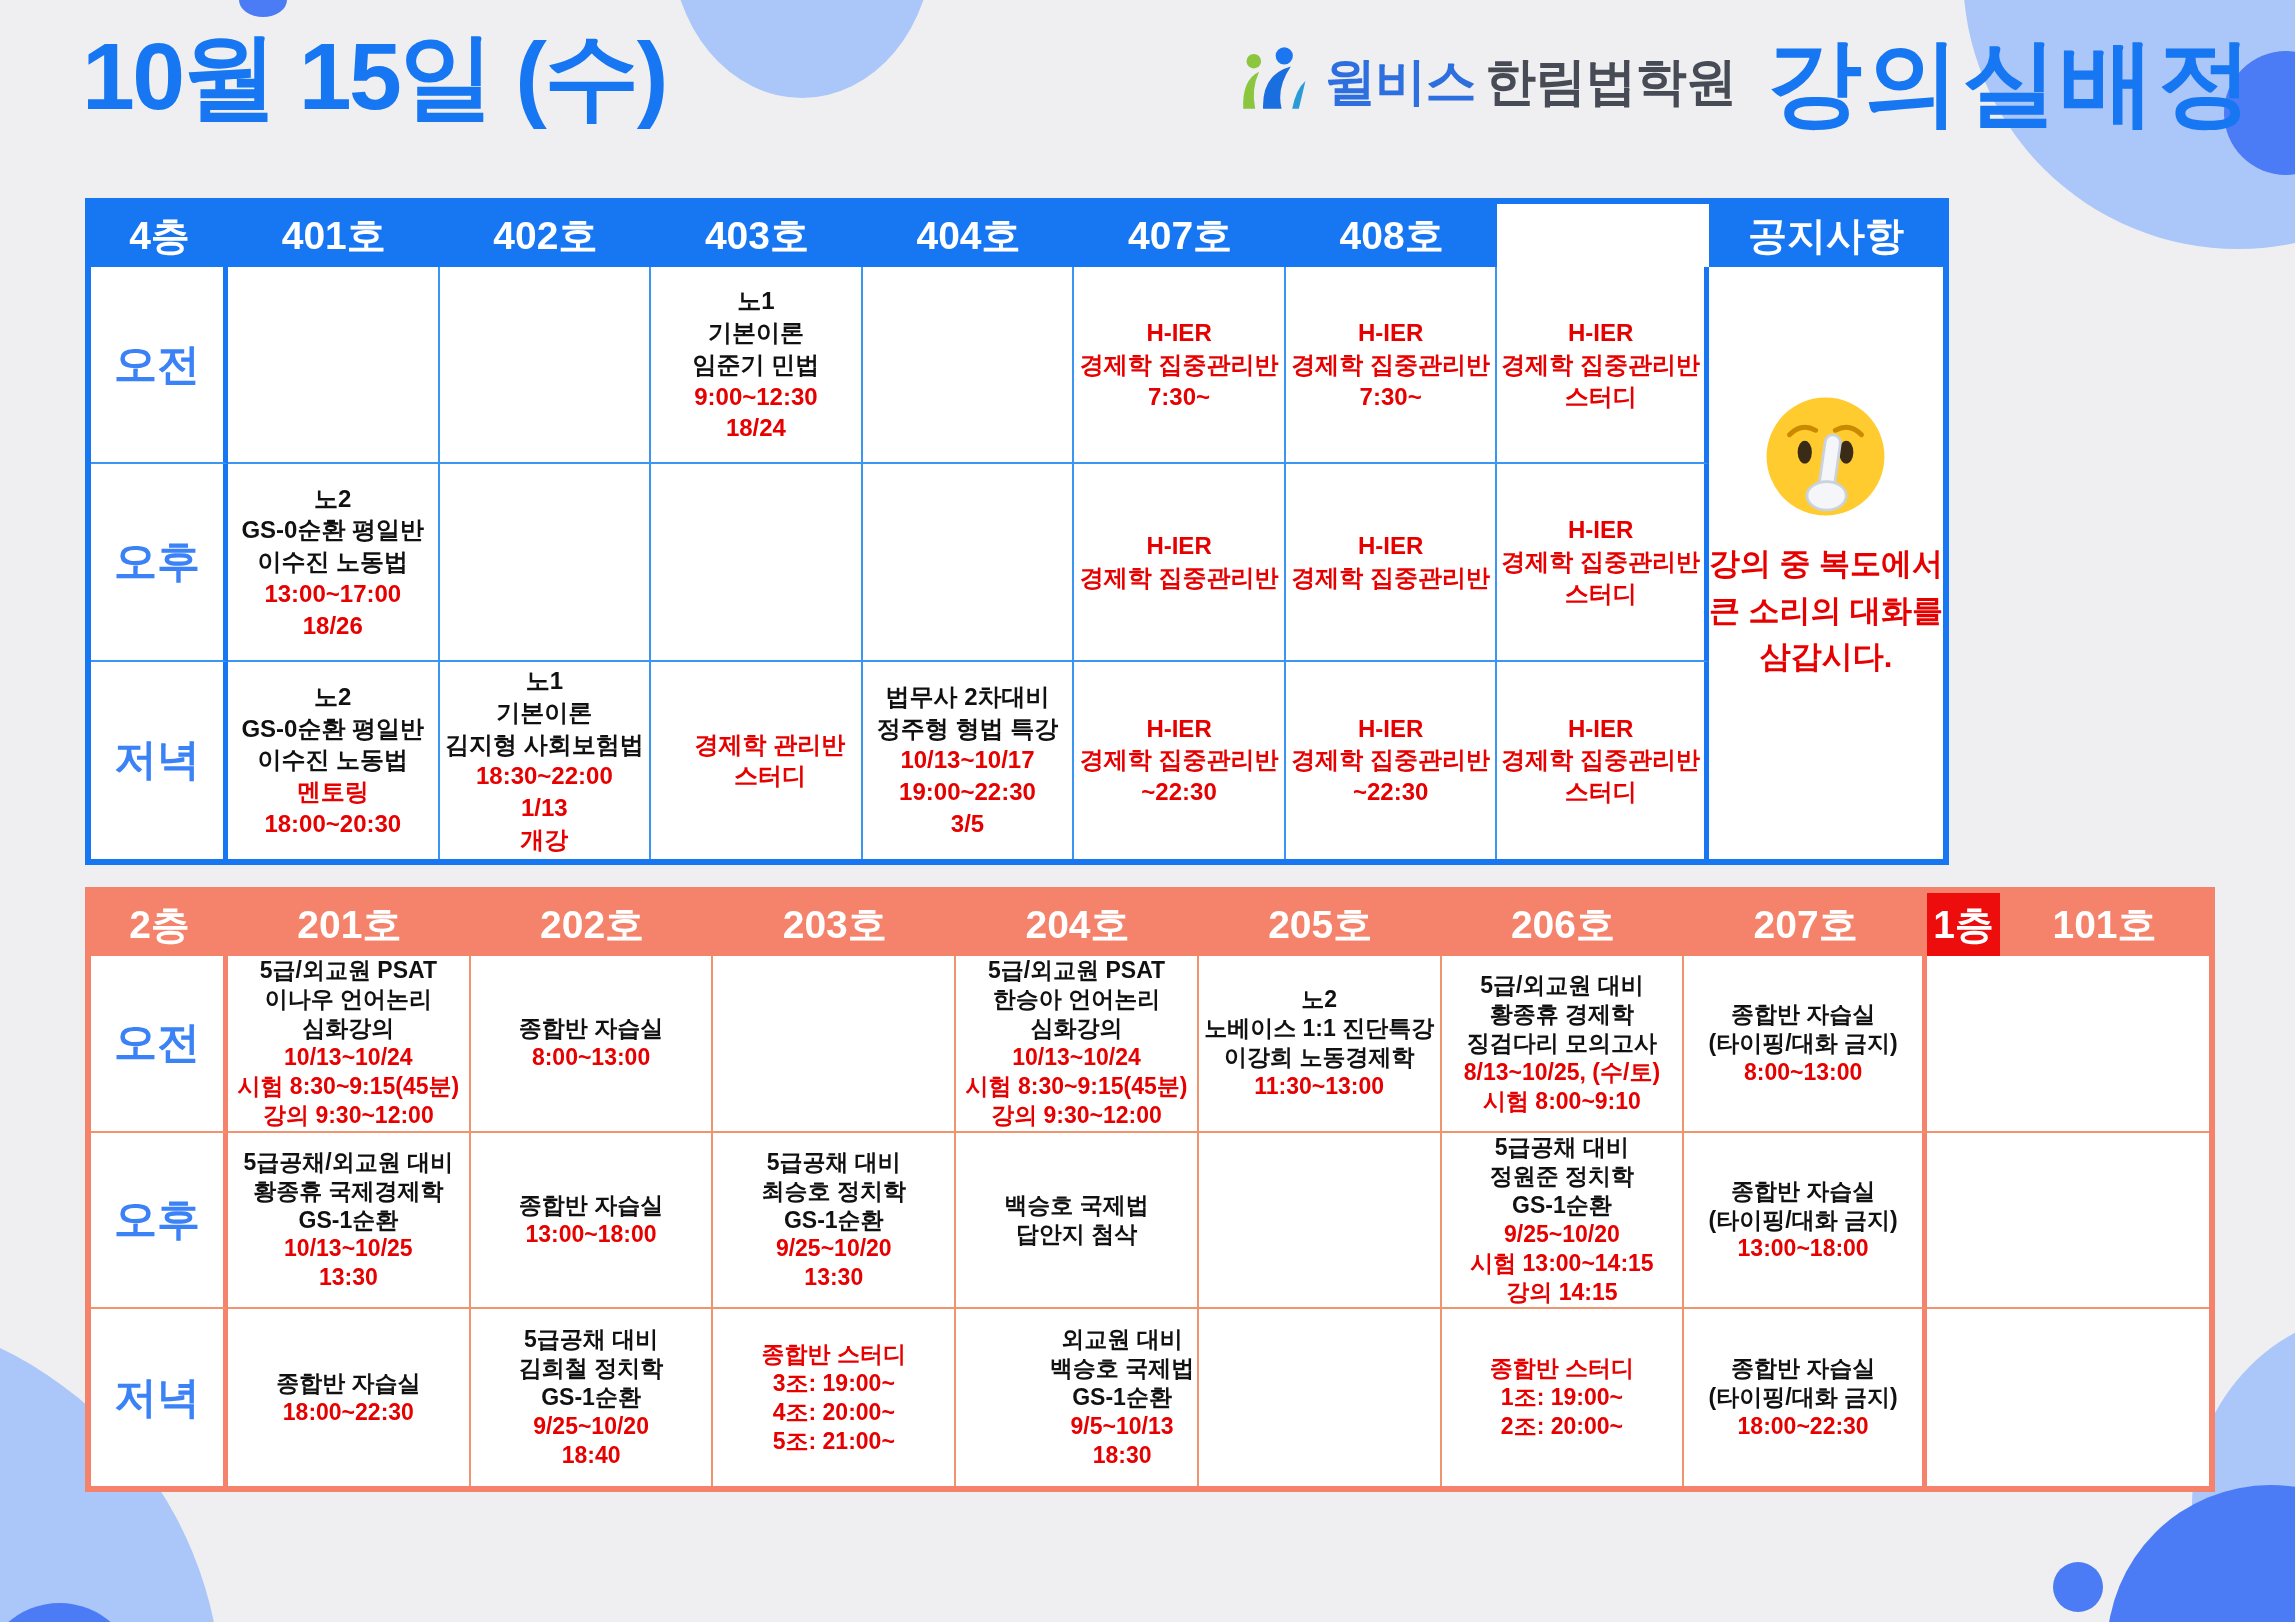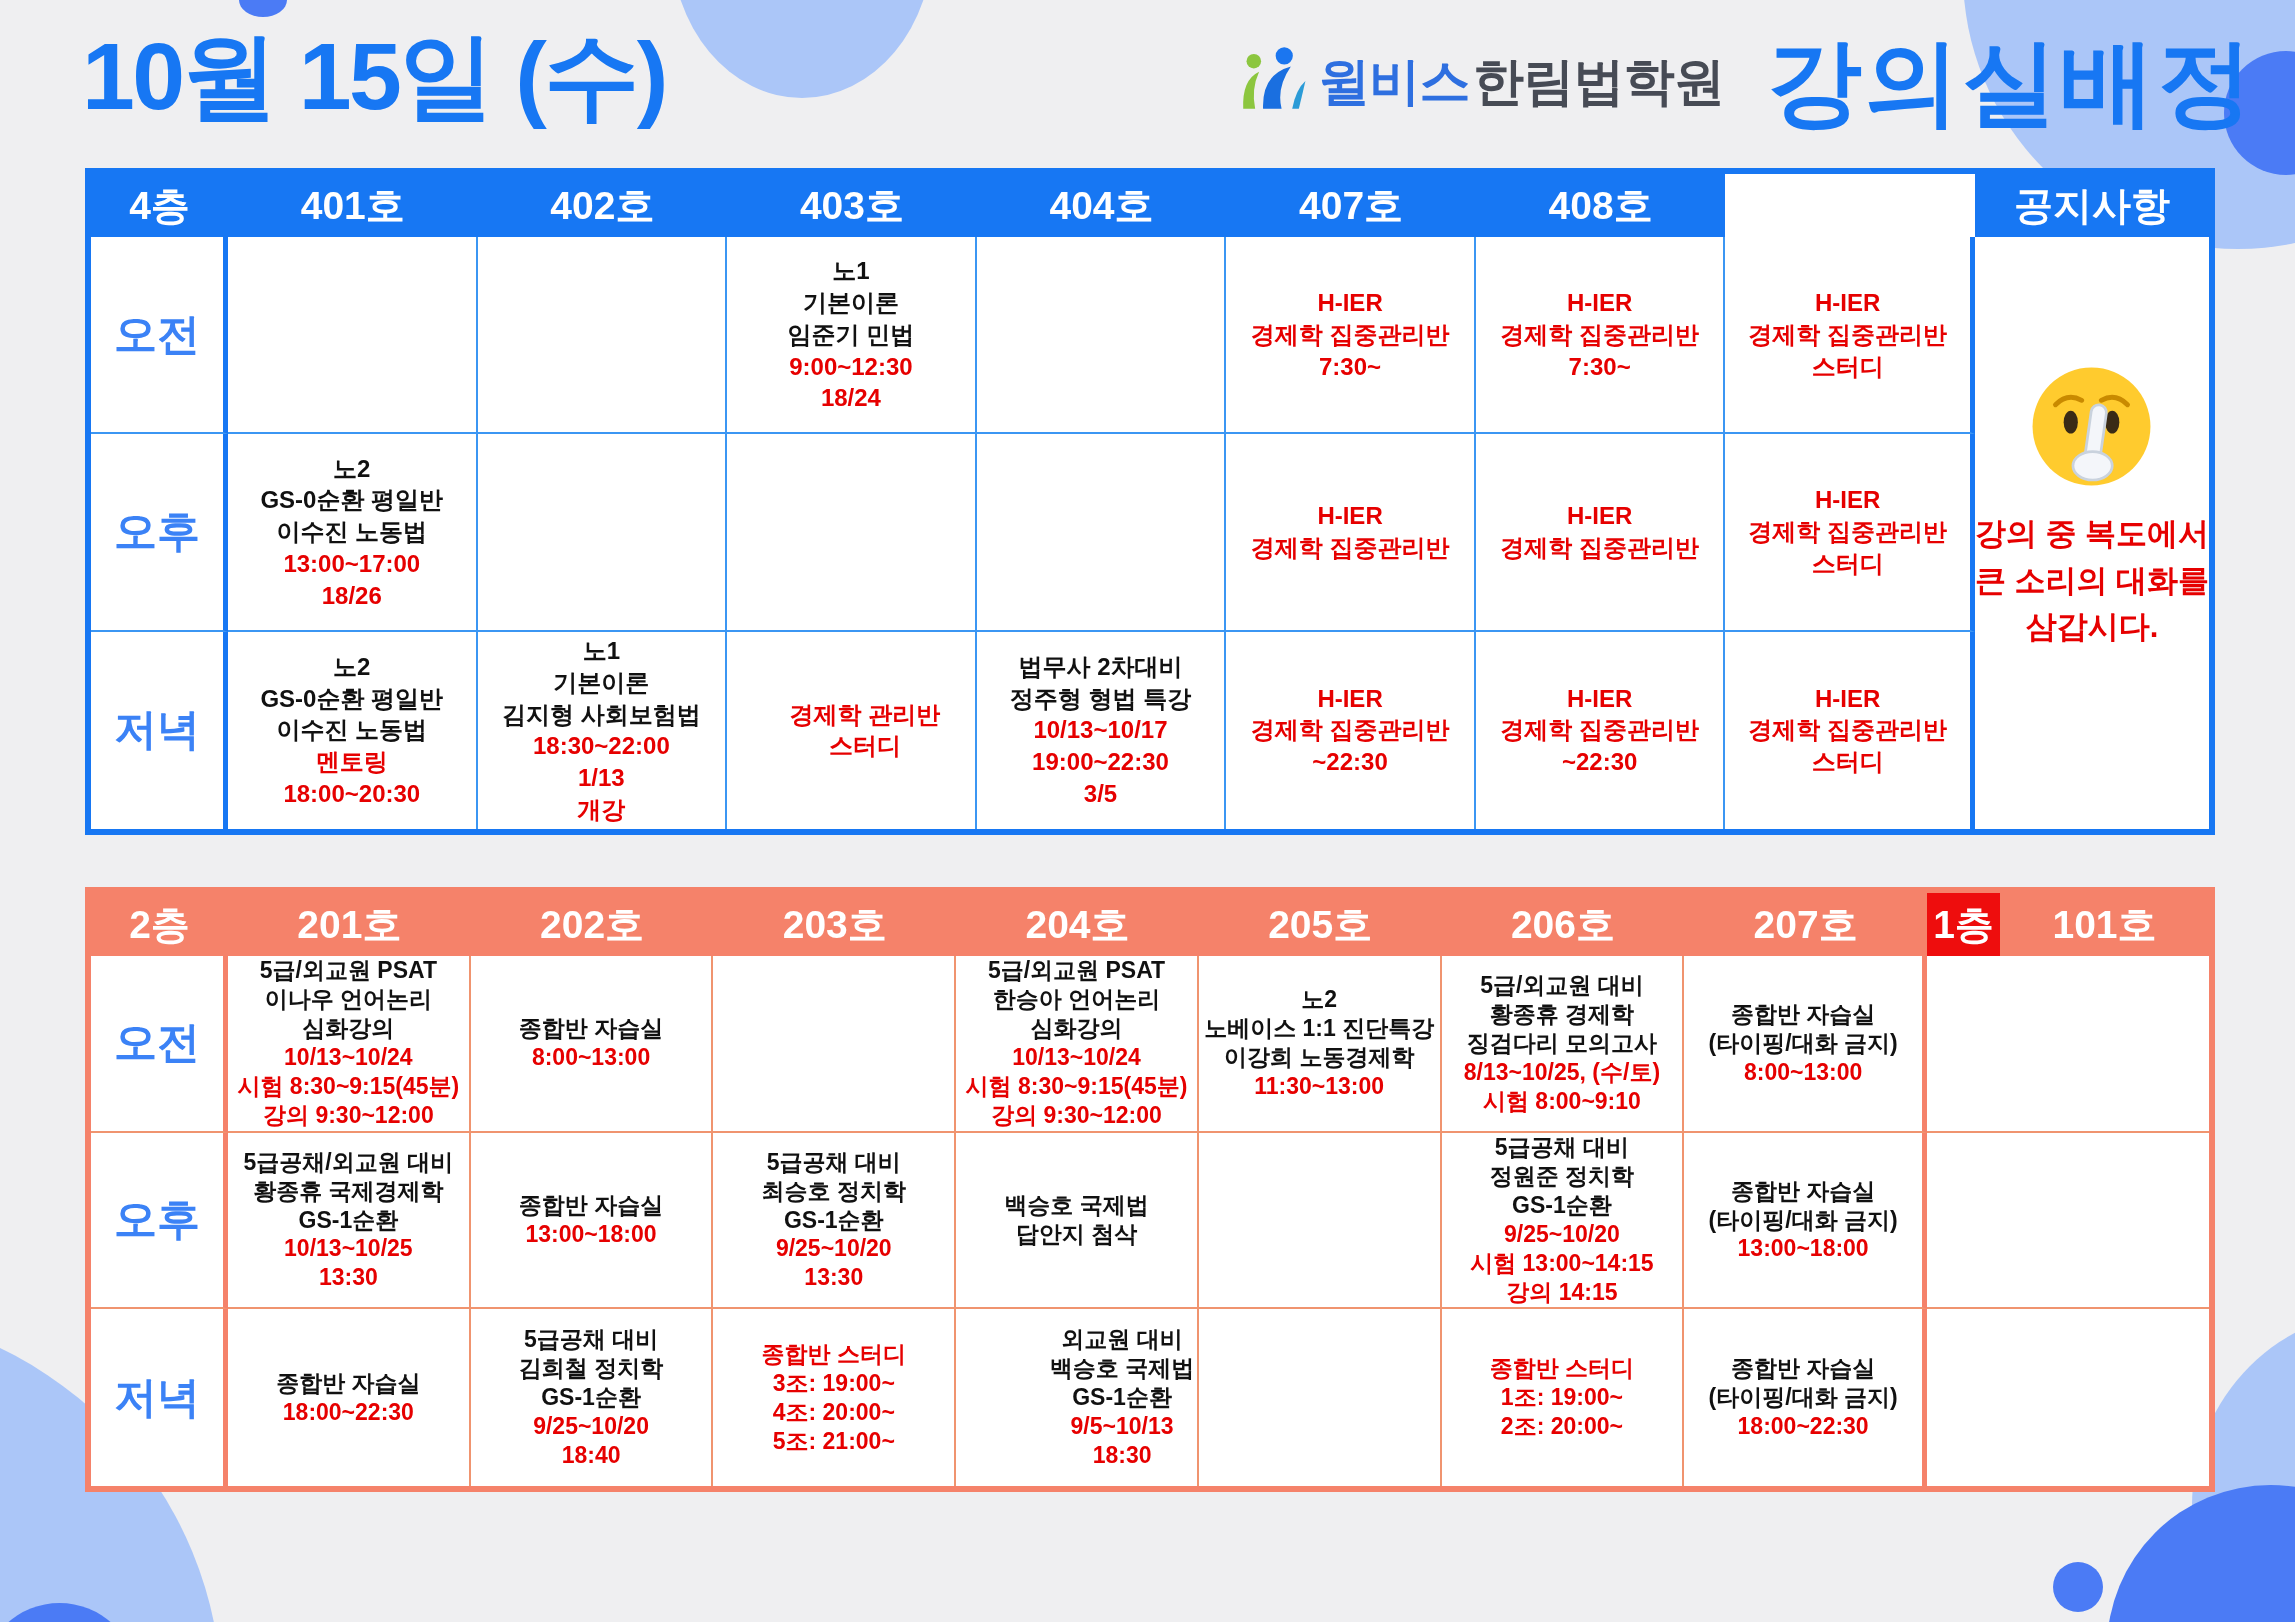--- a/index.html
+++ b/index.html
@@ -14,28 +14,28 @@
   .d-top-right-light{left:1963px;top:-301px;width:550px;height:550px;background:var(--lblue)}
   .d-top-right-blue{left:2224px;top:51px;width:124px;height:124px;background:var(--rblue)}
   .d-bot-left-light{left:-563px;top:1309px;width:785px;height:785px;background:var(--lblue)}
   .d-bot-left-blue{left:-16.4px;top:1603px;width:151px;height:144px;background:var(--rblue)}
   .d-bot-right-light{left:2192px;top:1309px;width:393px;height:393px;background:var(--lblue)}
   .d-bot-right-blue{left:2107px;top:1485px;width:327px;height:327px;background:var(--rblue)}
   .d-bot-dot{left:2053px;top:1562px;width:50px;height:50px;background:var(--rblue)}
 
   
   .title{position:absolute;left:82px;top:14.4px;font-size:95px;font-weight:800;color:var(--blue);letter-spacing:-2.6px;z-index:2}
-  .brand{position:absolute;left:1230px;top:41px;display:flex;align-items:center;gap:3px;z-index:2}
+  .brand{position:absolute;left:1230px;top:41px;display:flex;align-items:center;gap:9px;z-index:2}
   .brand .nm1{font-size:51px;color:var(--brand1);letter-spacing:-0.7px}
   .brand .nm2{font-size:51px;color:var(--brand2);letter-spacing:-0.7px}
   .heading{position:absolute;left:1767px;top:19.6px;font-size:95px;font-weight:800;color:var(--blue);letter-spacing:2.6px;z-index:2}
 
   
   .table{position:absolute;display:grid;background:#fff;z-index:1}
-  .t4{left:85px;top:168px;width:2130px;height:667px;border:6.5px solid var(--blue);
+  .t4{left:85px;top:198px;width:1864px;height:667px;border:6.5px solid var(--blue);
       grid-template-columns:137px repeat(7,1fr) 234px;grid-template-rows:63px repeat(3,1fr)}
   .t2{left:85px;top:887px;width:2130px;height:605px;border:6.5px solid var(--salmon);
       grid-template-columns:137px repeat(7,1fr) 73px 209px;grid-template-rows:63px repeat(3,1fr)}
 
   .hcell{display:flex;align-items:center;justify-content:center;color:#fff;font-size:39px;white-space:nowrap}
   .t4 .hcell{background:var(--blue)}
   .t2 .hcell{background:var(--salmon)}
   .t2 .hcell.f1{background:var(--f1red)}
 
   .tlabel{display:flex;align-items:center;justify-content:center;font-size:43px;color:#3b82f6;background:#fff}

